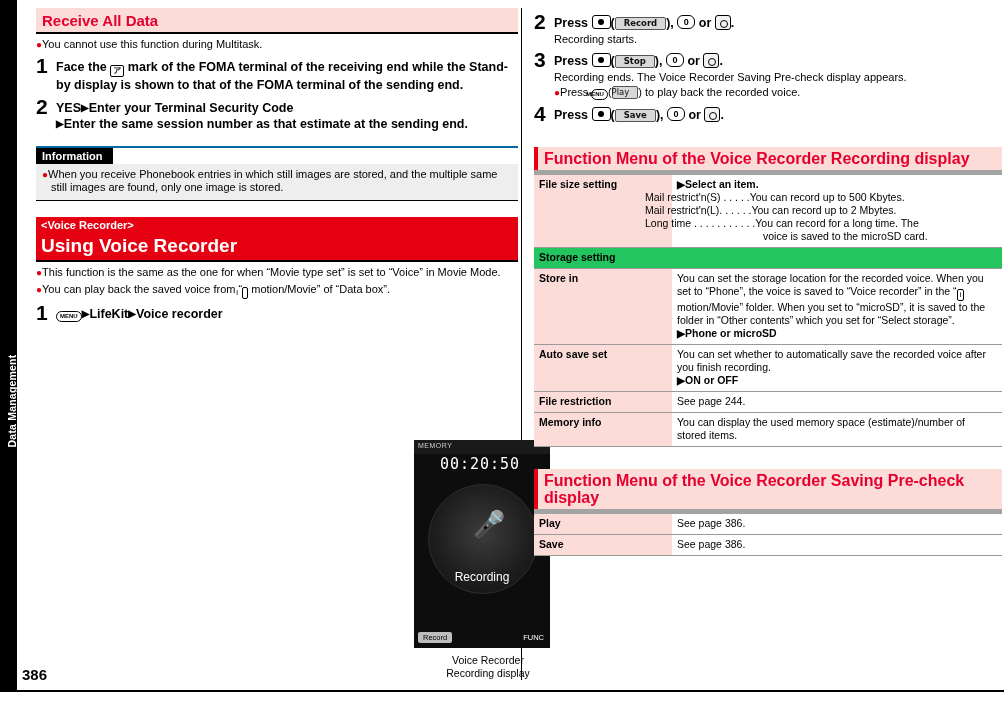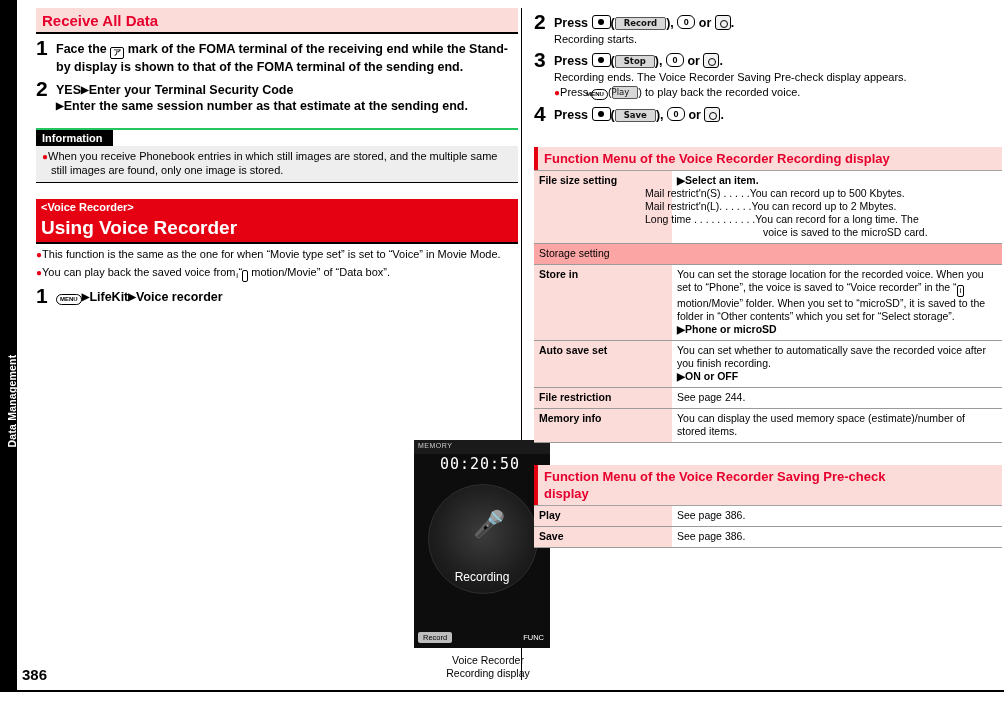--- a/index.html
+++ b/index.html
@@ -160,21 +160,21 @@
     margin-top: 1px;
   }
   .arrow {
     color: #000;
     font-size: 10px;
     vertical-align: 1px;
   }
   
   .info-box {
     margin-top: 14px;
-    border-top: 2px solid #22c55e;
+    border-top: 2px solid #0369a1;
   }
   .info-label {
     display: inline-block;
     background: #000;
     color: #fff;
     font-size: 11px;
     font-weight: bold;
     padding: 1px 10px 1px 6px;
     line-height: 14px;
   }
@@ -364,25 +364,25 @@
     font-size: 6px;
     line-height: 9px;
     padding: 0 3px;
     vertical-align: 0px;
     font-weight: bold;
   }
   
   .fn-header {
     background: #fbdcd9;
     color: #e6002d;
-    font-size: 13px;
+    font-size: 16px;
     font-weight: bold;
     padding: 3px 6px 3px 10px;
     line-height: 17px;
-    border-bottom: 1px solid #a3a3a3;
+    border-bottom: 5px solid #a3a3a3;
     position: relative;
   }
   .fn-header::before {
     content: "";
     position: absolute;
     left: 0; top: 0; bottom: 0;
     width: 4px;
     background: #e50012;
   }
   table.fn {
@@ -401,22 +401,22 @@
     font-weight: bold;
     width: 128px;
   }
   td.k2 {
     background: #fbdcd9;
     font-weight: bold;
     padding-left: 14px;
     width: 128px;
   }
   td.full {
-    background: #fca5a5;
-    font-weight: normal;
+    background: #22c55e;
+    font-weight: bold;
   }
   .dotrow {
     display: block;
   }
   .hang {
     padding-left: 54px;
     text-indent: -86px;
     display: block;
   }
   .sub-ind {
@@ -436,20 +436,21 @@
     </div>
   </div>
   <div class="page-number">386</div>
   <div class="bottom-rule"></div>
   <div class="col-divider"></div>
 
   <div class="col-left">
 
     <div class="pink-header">Receive All Data</div>
 
+    <div class="bullet-line"><span class="b">●</span><span>You cannot use this function during Multitask.</span></div>
 
     <div class="step">
       <div class="step-num">1</div>
       <div class="step-body">Face the <span class="keyico">ア</span> mark of the FOMA terminal of the receiving end while the Stand-by display is shown to that of the FOMA terminal of the sending end.</div>
     </div>
 
     <div class="step">
       <div class="step-num">2</div>
       <div class="step-body"><span>YES</span><span class="arrow">▶</span><span>Enter your Terminal Security Code</span><br><span class="arrow">▶</span><span>Enter the same session number as that estimate at the sending end.</span></div>
     </div>

